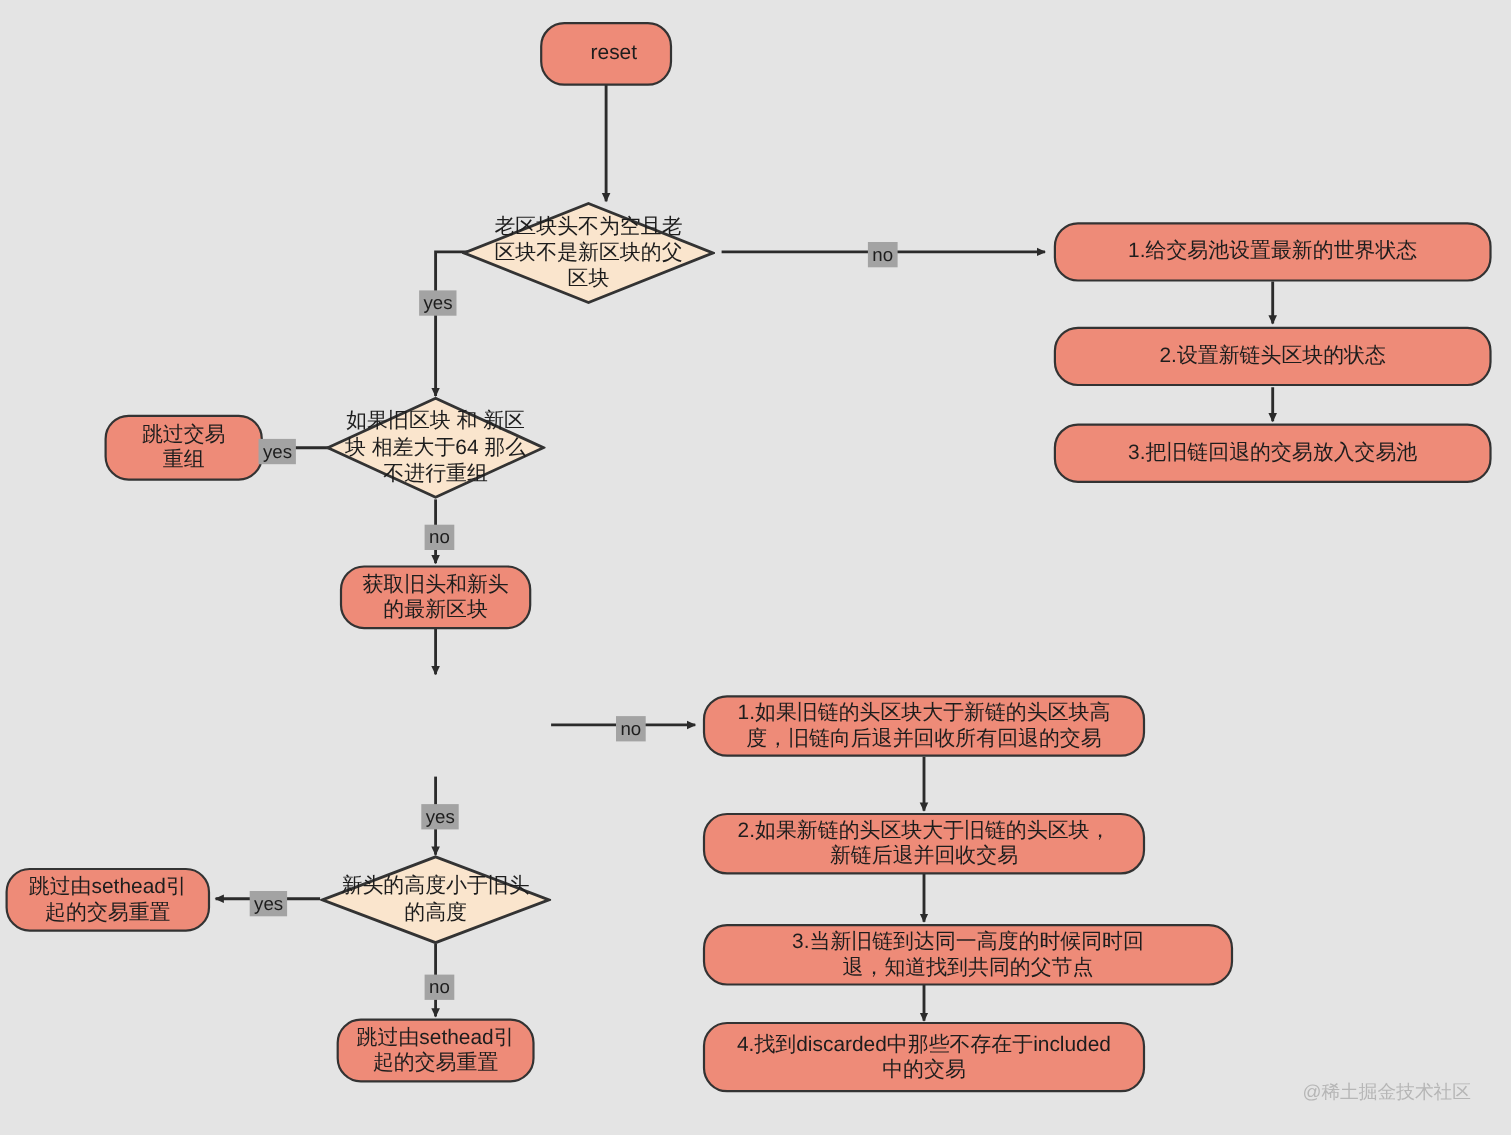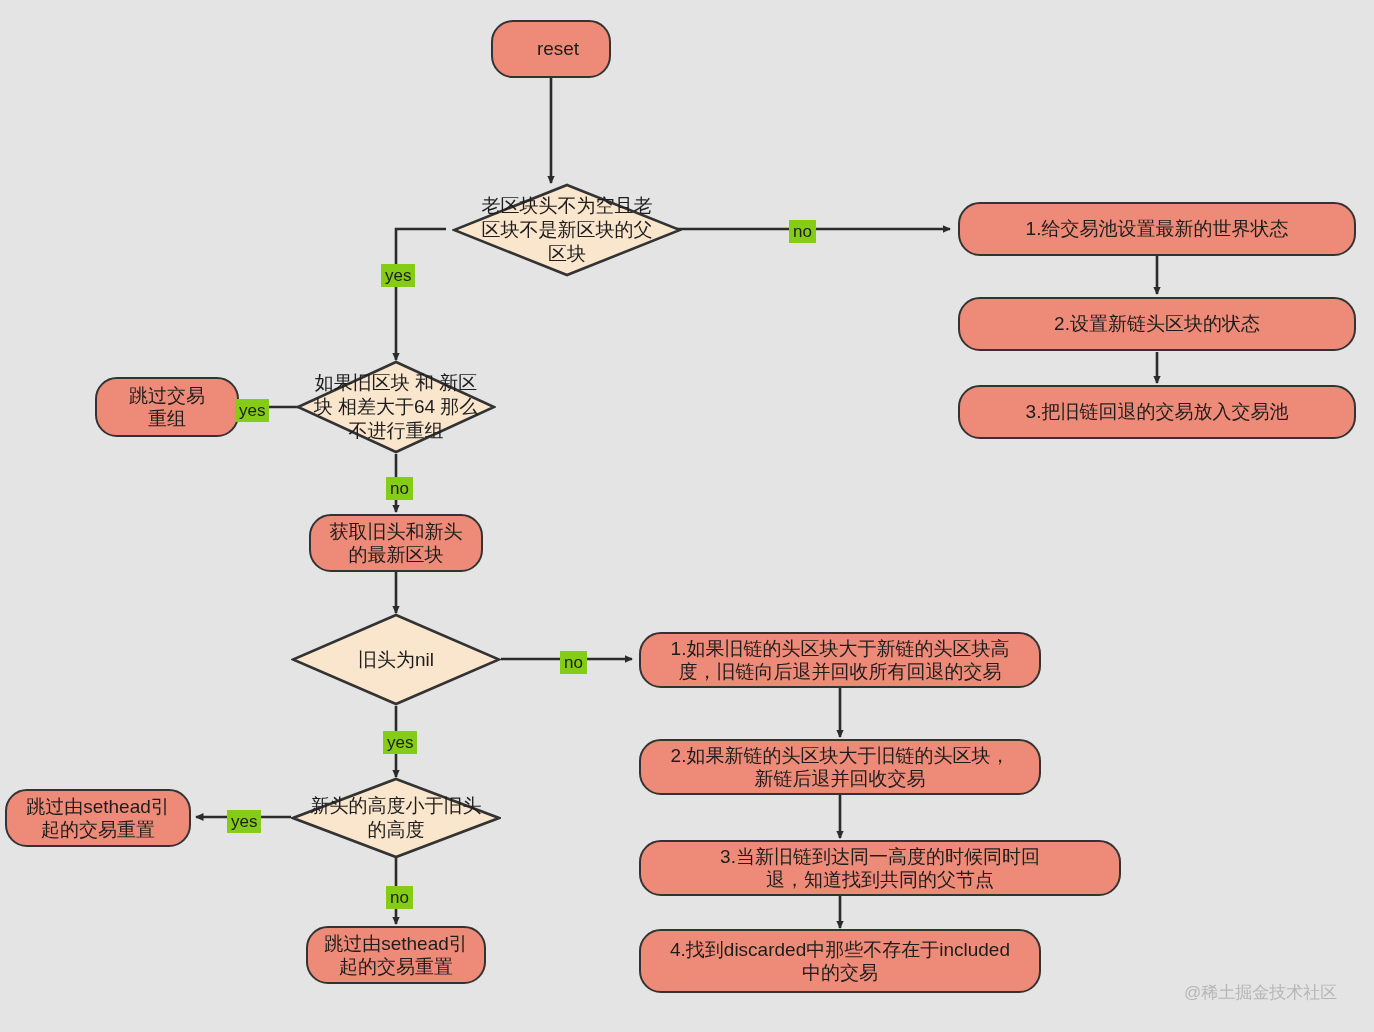--- a/index.html
+++ b/index.html
@@ -59,21 +59,21 @@
     transform: translate(-50%, -50%);
     text-align: center;
     font-size: 19px;
     color: #1d1d1d;
     line-height: 1.25;
     white-space: nowrap;
     z-index: 4;
   }
   .edge-label {
     position: absolute;
-    background: #84cc16;
+    background: #a3a3a3;
     color: #1d1d1d;
     font-size: 17px;
     line-height: 1;
     padding: 3px 4px;
     z-index: 5;
     white-space: nowrap;
   }
   .watermark {
     position: absolute;
     color: #b6b6b6;
@@ -124,21 +124,21 @@
       <path d="M840,794 L840,838"></path>
 
       <path d="M840,895 L840,928"></path>
     </g>
   </svg>
 
   <div class="node proc" style="left:491px; top:20px; width:120px; height:58px;padding-left:24px;">
     <span>reset</span>
   </div>
 
-  <div class="dia-wrap" style="left:452px; top:183px; width:230px; height:94px;">
+  <div class="dia-wrap" style="left:420px; top:183px; width:230px; height:94px;">
     <svg class="dia-shape" viewBox="0 0 230 94" preserveAspectRatio="none">
       <polygon points="115,2 228,47 115,92 2,47" fill="#fae5cd" stroke="#333333" stroke-width="2.6"></polygon>
     </svg>
     <div class="dia-label">
       <div>老区块头不为空且老</div>
       <div>区块不是新区块的父</div>
       <div>区块</div>
     </div>
   </div>
   <div class="edge-label" style="left:381px; top:264px;">yes</div>
@@ -174,28 +174,20 @@
     </div>
   </div>
 
   <div class="node proc" style="left:309px; top:514px; width:174px; height:58px;">
     <div>
       <div>获取旧头和新头</div>
       <div>的最新区块</div>
     </div>
   </div>
 
-  <div class="dia-wrap" style="left:291px; top:613px; width:210px; height:93px;">
-    <svg class="dia-shape" viewBox="0 0 210 93" preserveAspectRatio="none">
-      <polygon points="105,2 208,46.5 105,91 2,46.5" fill="#fae5cd" stroke="#333333" stroke-width="2.6"></polygon>
-    </svg>
-    <div class="dia-label">
-      <div>旧头为nil</div>
-    </div>
-  </div>
   <div class="edge-label" style="left:560px; top:651px;">no</div>
   <div class="edge-label" style="left:383px; top:731px;">yes</div>
 
   <div class="dia-wrap" style="left:291px; top:777px; width:210px; height:82px;">
     <svg class="dia-shape" viewBox="0 0 210 82" preserveAspectRatio="none">
       <polygon points="105,2 208,41 105,80 2,41" fill="#fae5cd" stroke="#333333" stroke-width="2.6"></polygon>
     </svg>
     <div class="dia-label">
       <div>新头的高度小于旧头</div>
       <div>的高度</div>

